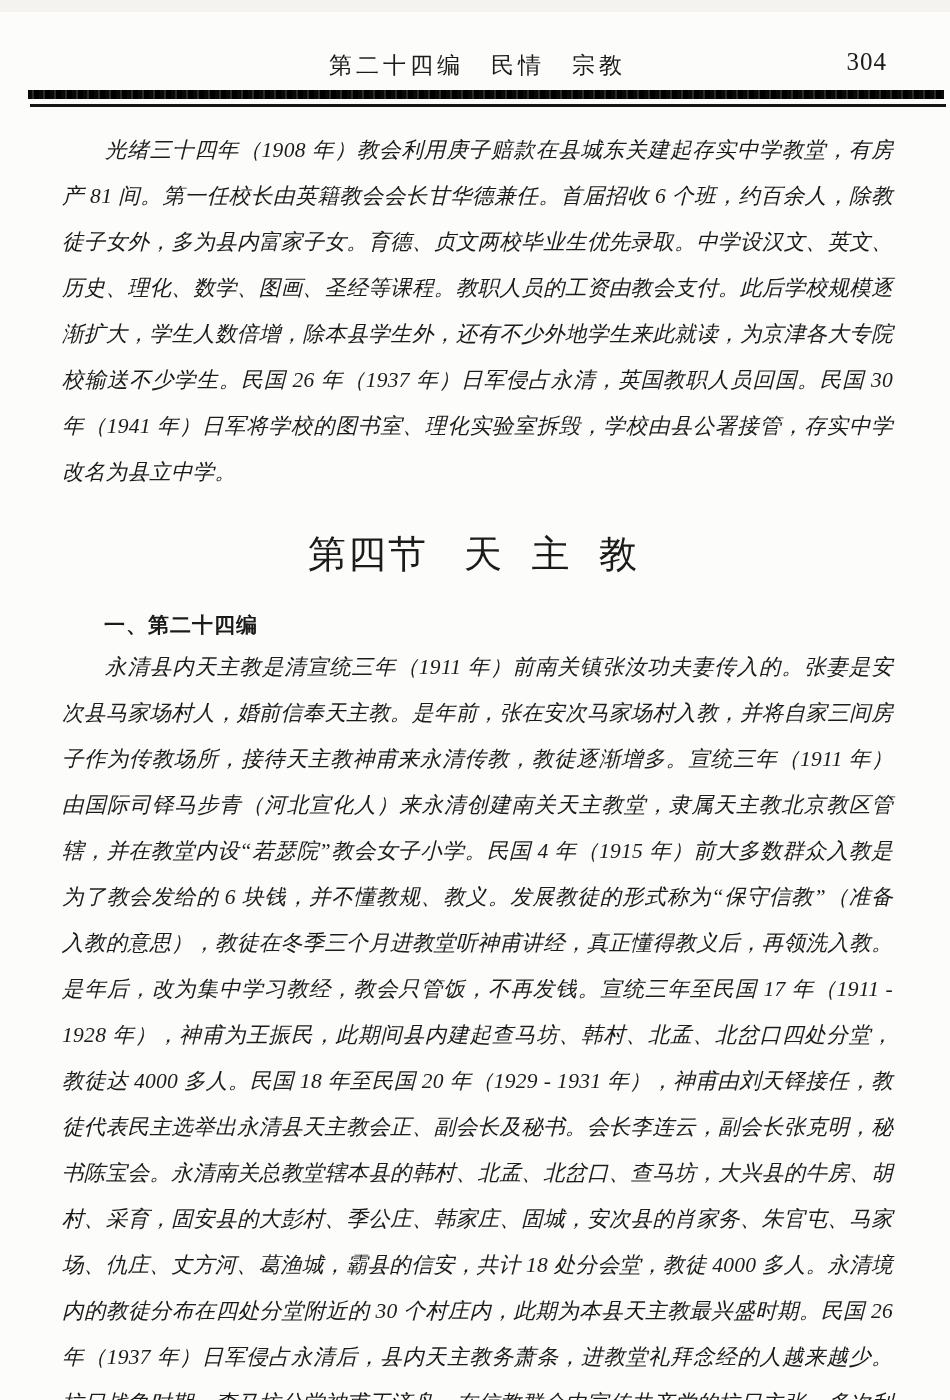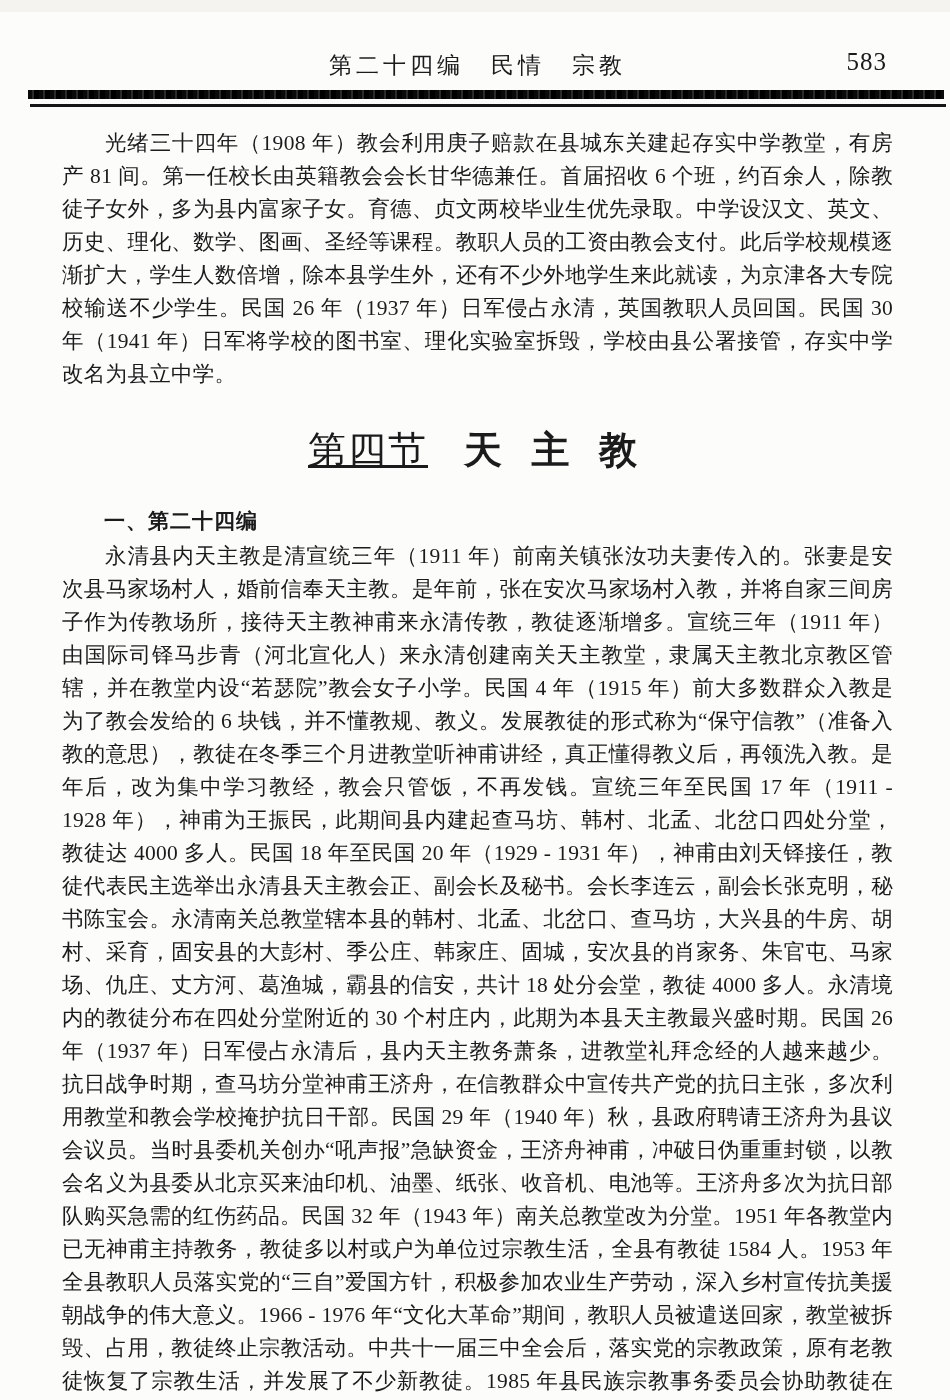--- a/index.html
+++ b/index.html
@@ -48,59 +48,58 @@
     margin: 5px 4px 0 30px;
     height: 3px;
     background: #161616;
   }
   .page-body {
     margin: 20px 57px 0 62px;
   }
   .body-para {
     margin: 0;
     font-size: 21.5px;
-    line-height: 33px;
+    line-height: 46px;
     text-align: justify;
     text-indent: 2em;
     letter-spacing: 0.3px;
+    font-style: italic;
   }
   .section-heading {
     margin: 34px 0 28px 0;
     text-align: center;
     font-size: 38px;
     font-weight: 500;
     letter-spacing: 2px;
   }
   .section-number {
     margin-right: 36px;
-    text-decoration: underline;
   }
   .section-title {
     letter-spacing: 10px;
     white-space: pre;
-    font-weight: bold;
   }
   .subsection-heading {
     margin: 0 0 3px 0;
     padding-left: 2em;
     font-family: "Liberation Sans", "DejaVu Sans", sans-serif;
     font-weight: bold;
     font-size: 21px;
     line-height: 33px;
     letter-spacing: 1px;
   }
 </style>
 </head>
 <body>
 
 <div class="page">
 
   <header class="page-header">
     <div class="header-title">第二十四编　民情　宗教</div>
-    <div class="page-number">583</div>
+    <div class="page-number">304</div>
   </header>
 
   <div class="rule-thick"></div>
   <div class="rule-thin"></div>
 
   <main class="page-body">
 
     <p class="body-para">光绪三十四年（1908 年）教会利用庚子赔款在县城东关建起存实中学教堂，有房产 81 间。第一任校长由英籍教会会长甘华德兼任。首届招收 6 个班，约百余人，除教徒子女外，多为县内富家子女。育德、贞文两校毕业生优先录取。中学设汉文、英文、历史、理化、数学、图画、圣经等课程。教职人员的工资由教会支付。此后学校规模逐渐扩大，学生人数倍增，除本县学生外，还有不少外地学生来此就读，为京津各大专院校输送不少学生。民国 26 年（1937 年）日军侵占永清，英国教职人员回国。民国 30 年（1941 年）日军将学校的图书室、理化实验室拆毁，学校由县公署接管，存实中学改名为县立中学。</p>
 
 

